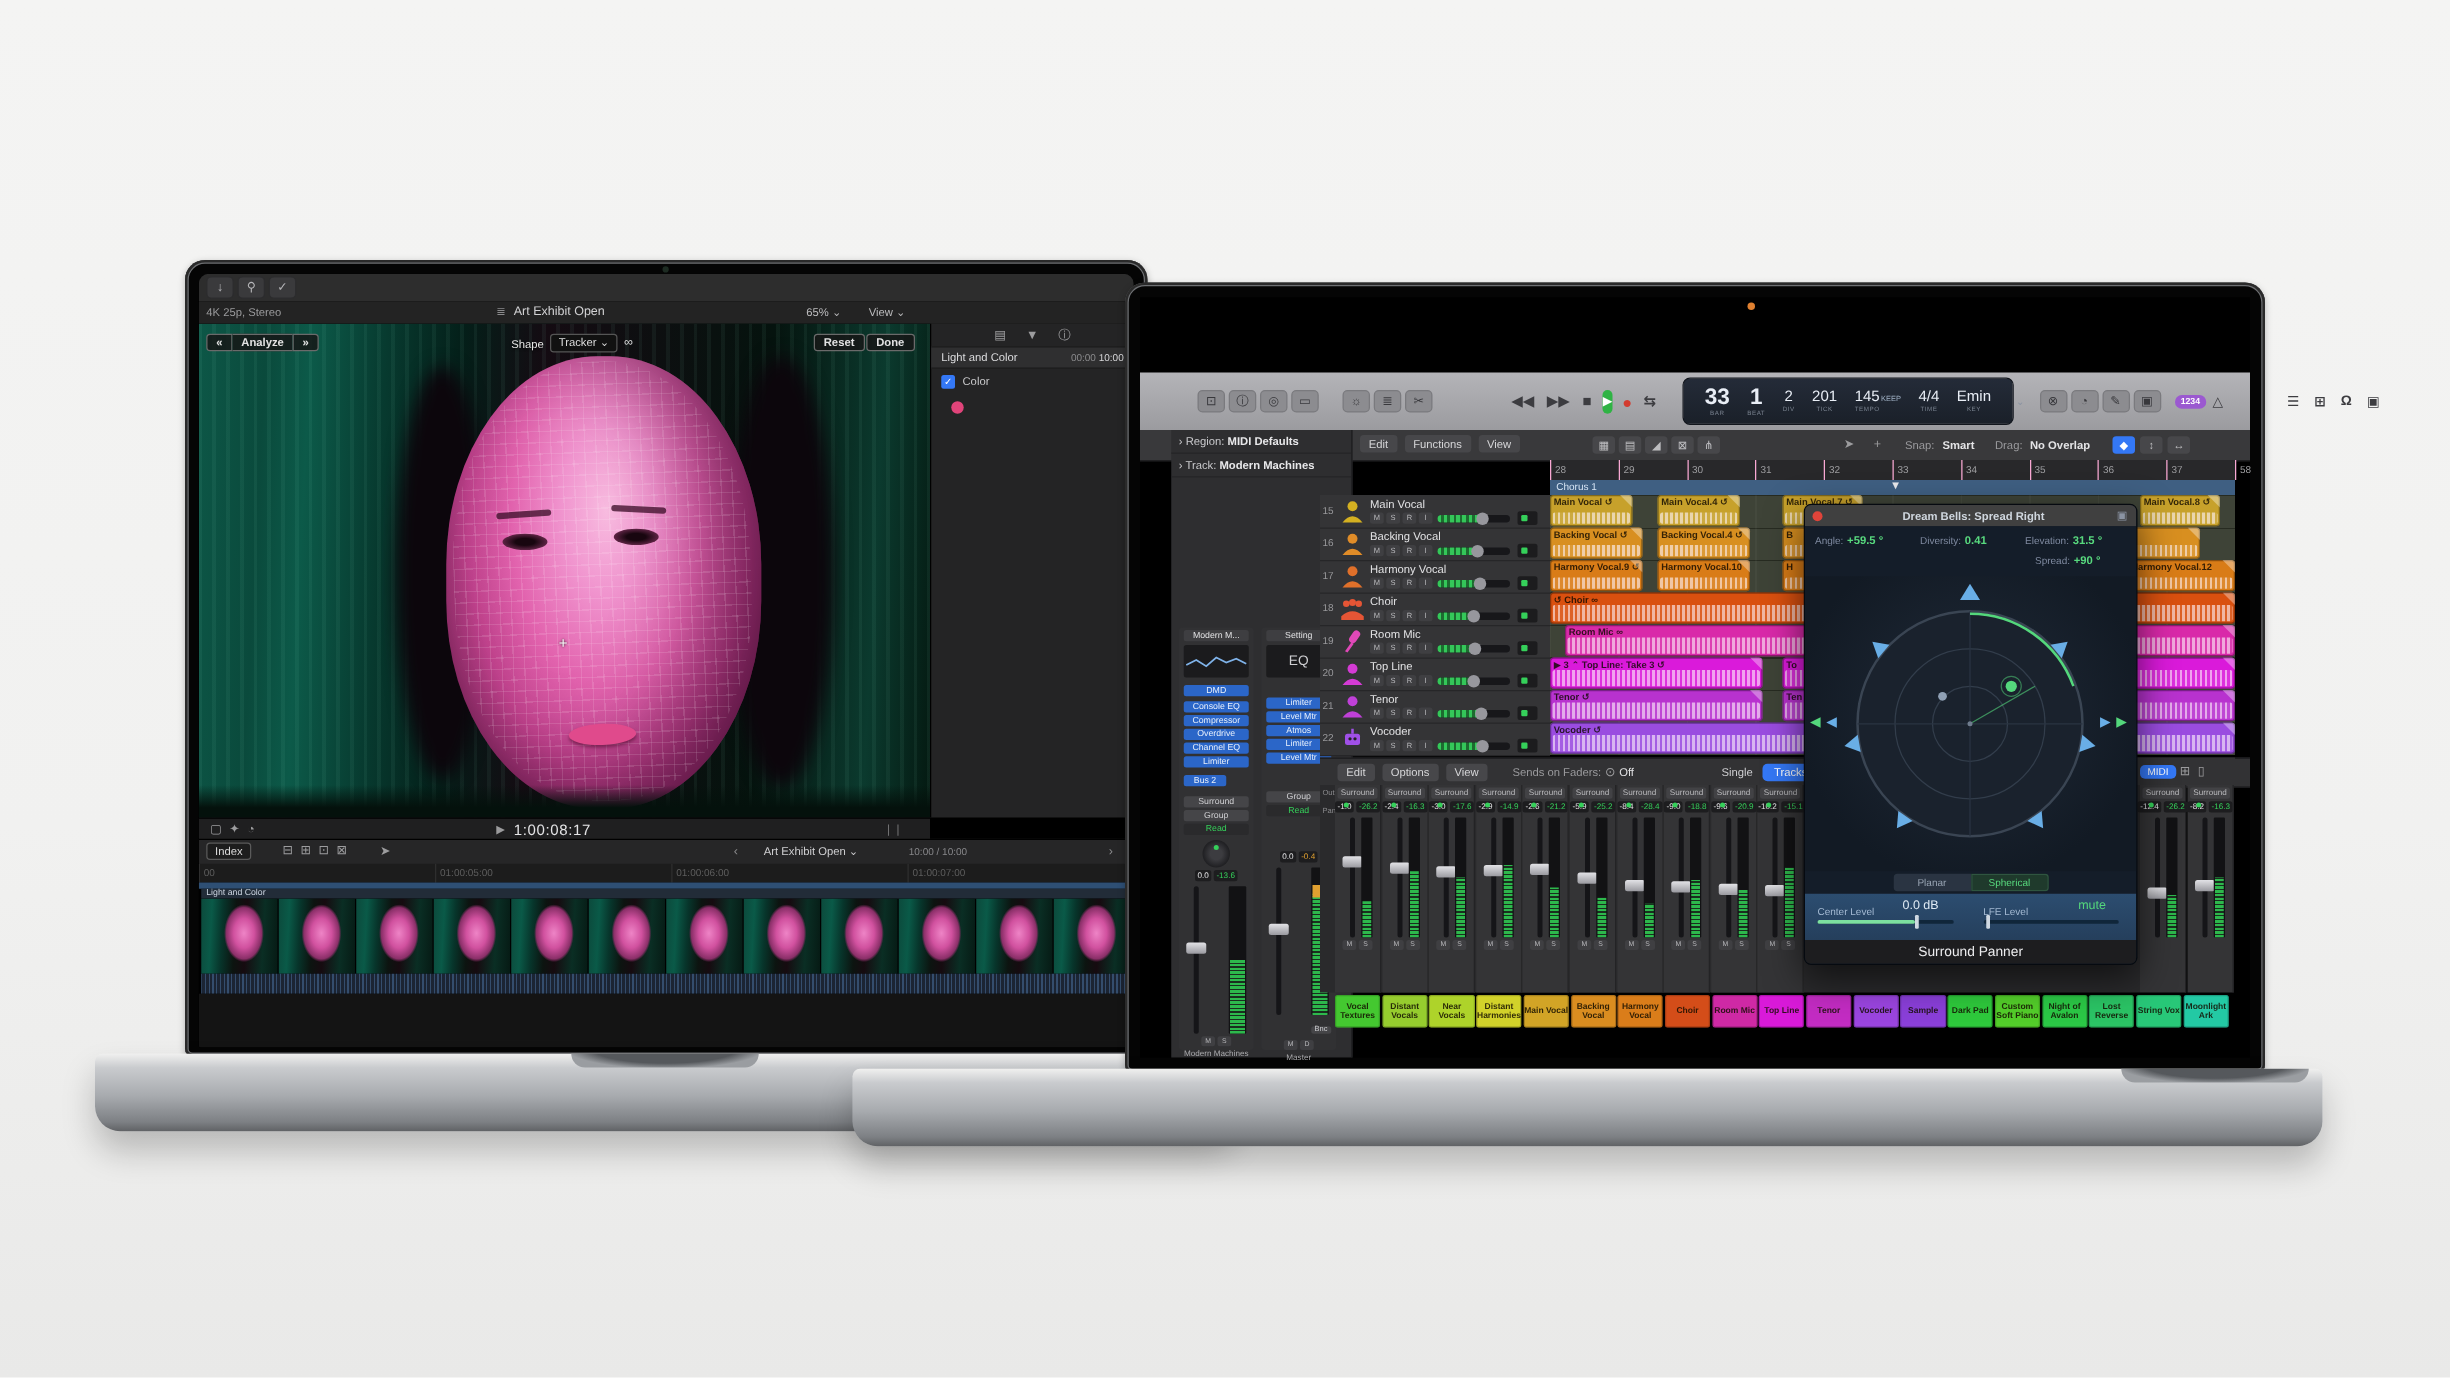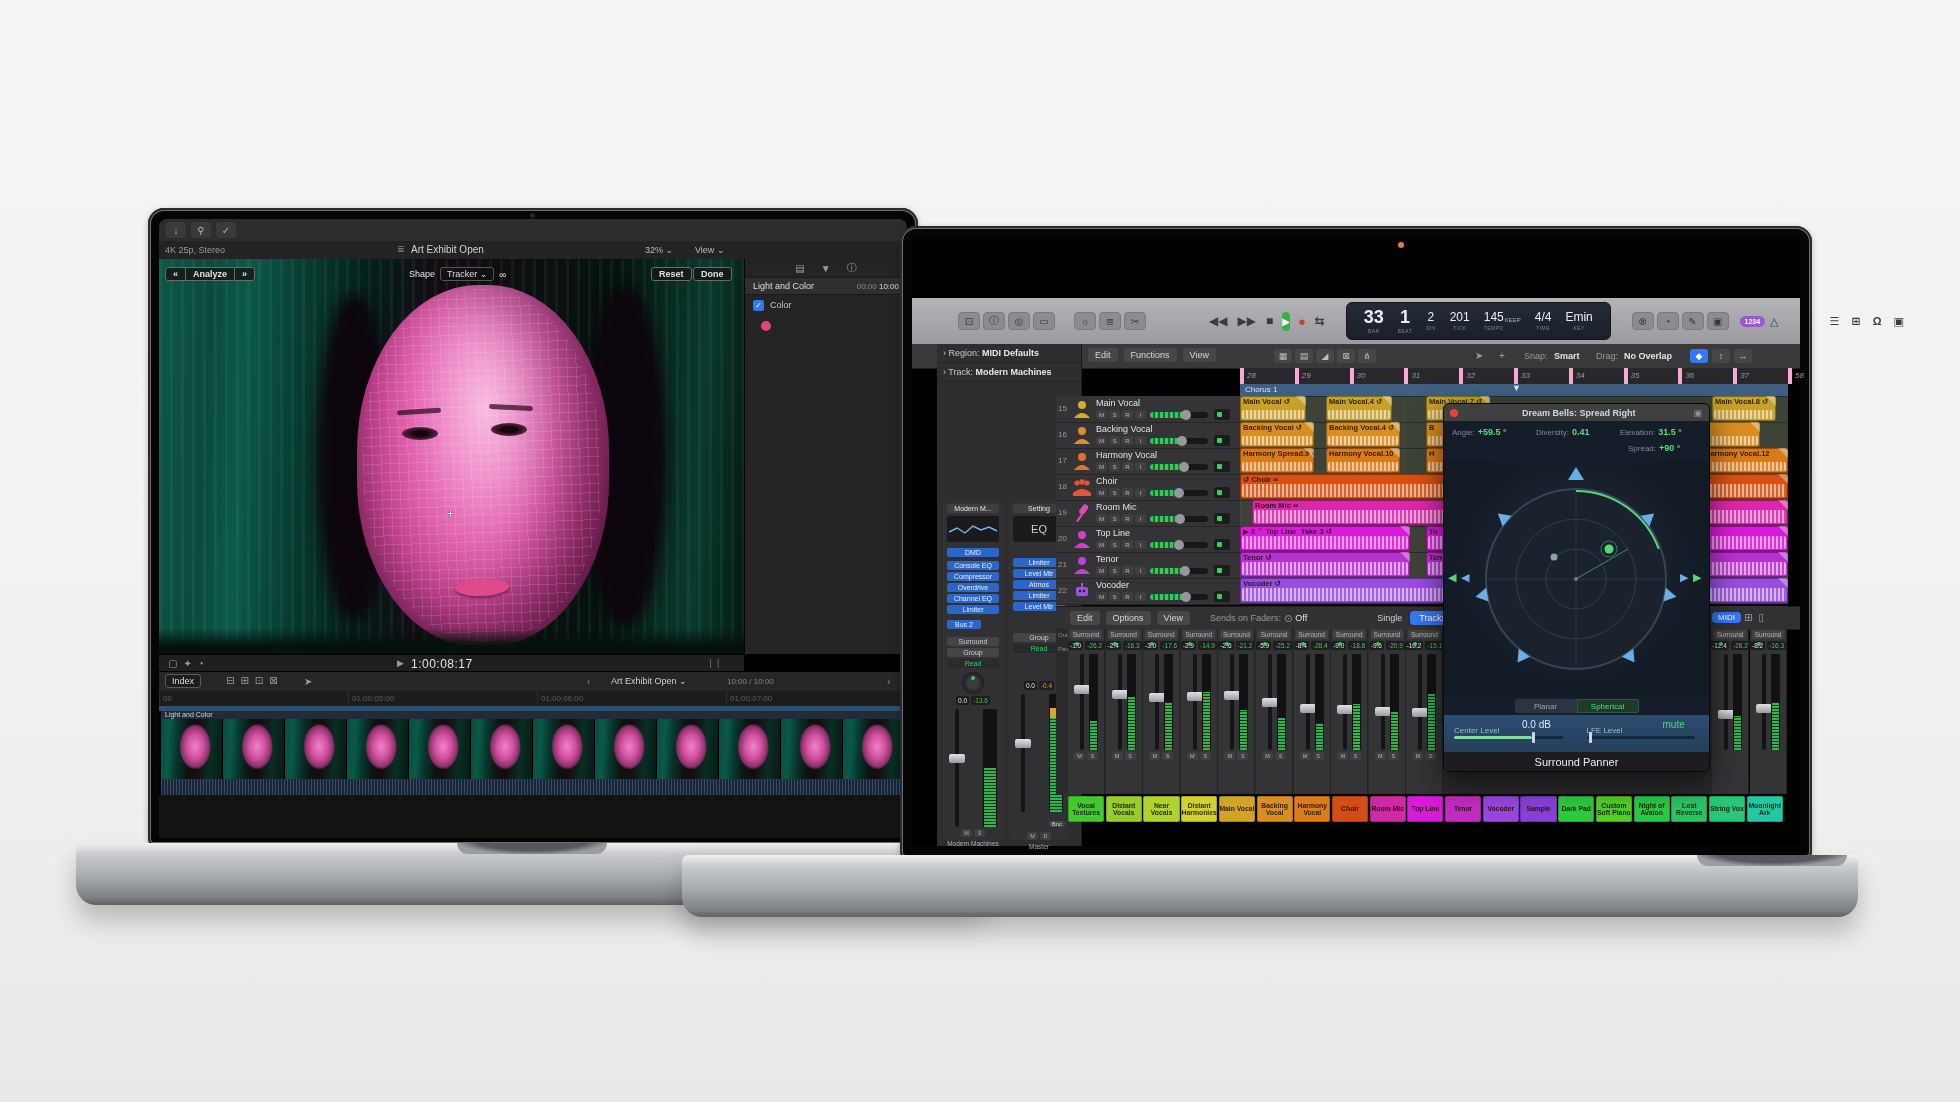--- a/index.html
+++ b/index.html
@@ -67,21 +67,21 @@
   .lf{display:flex;flex-direction:column;align-items:center;margin:0 7px;}
   .lf .v{color:#e9eef6;font-size:12px;line-height:13px;}
   .lf.big .v{font-size:18px;font-weight:bold;line-height:19px;}
   .lf .l{color:#79828f;font-size:5px;letter-spacing:.4px;margin-top:1px;}
   .badge1234{background:#9b59d0;color:#fff;font-size:7px;border-radius:8px;padding:2px 5px;font-weight:bold;}
   .lg-tb1{left:0;top:106px;right:0;height:24px;background:#39393b;border-bottom:1px solid #1f1f21;}
   .menu{color:#d6d6d8;font-size:9px;background:#47474a;border-radius:3px;padding:2px 7px;margin-right:6px;}
   .mico{width:18px;height:14px;border-radius:3px;background:#47474a;color:#bdbdc0;font-size:9px;display:flex;align-items:center;justify-content:center;margin-right:3px;}
   .mico.on{background:#3478f6;color:#fff;}
   .lg-ruler{left:328px;top:130px;width:548px;height:16px;background:#28282a;display:flex;color:#9d9da0;font-size:8px;border-bottom:1px solid #1b1b1d;}
-  .ltick{flex:0 0 54.8px;border-left:4px solid #f9a8d4;padding-left:3px;line-height:16px;box-sizing:border-box;font-style:italic;}
+  .ltick{flex:0 0 54.8px;border-left:1px solid #f9a8d4;padding-left:3px;line-height:16px;box-sizing:border-box;}
   .chorus{left:328px;top:146px;width:548px;height:12px;background:#3f5f82;color:#d6e4f4;font-size:8px;line-height:12px;padding-left:5px;box-sizing:border-box;}
   .lg-left{left:0;top:106px;width:144px;bottom:0;background:#2e2e30;border-right:1px solid #1c1c1e;margin-left:25px;}
   .rtrow{color:#c9c9cc;font-size:9px;padding:4px 6px;border-bottom:1px solid #242426;}
   .rtrow b{color:#e8e8ea;font-weight:bold;}
   .heads{left:144px;top:158px;width:184px;height:208px;background:#343436;border-right:1px solid #202022;}
   .trow{position:absolute;left:0;width:184px;height:26px;border-bottom:1px solid #262628;}
   .tnum{position:absolute;left:2px;top:8px;font-size:8px;color:#98989b;width:12px;}
   .ticon{position:absolute;left:16px;top:3px;width:20px;height:20px;}
   .tname{position:absolute;left:40px;top:2px;font-size:9px;color:#e2e2e4;white-space:nowrap;}
   .msri{position:absolute;left:40px;top:14px;display:flex;}
@@ -165,21 +165,21 @@
           <span class="tico" style="background:#3a3a3c;border-color:#2c2c2e;color:#b5b5b8;">↓</span>
           <span class="tico" style="background:#3a3a3c;border-color:#2c2c2e;color:#b5b5b8;">⚲</span>
           <span class="tico" style="background:#3a3a3c;border-color:#2c2c2e;color:#b5b5b8;">✓</span>
         </div>
       </div>
 
       <div class="abs fcp-info">
         <span class="abs" style="left:6px;top:4px;font-size:9px;color:#9a9a9c;">4K 25p, Stereo</span>
         <span class="abs" style="left:238px;top:3px;font-size:9px;color:#8a8a8c;">≣</span>
         <span class="abs" style="left:252px;top:3px;font-size:10px;color:#d2d2d4;">Art Exhibit Open</span>
-        <span class="abs" style="left:486px;top:4px;font-size:9px;color:#bcbcbe;"><span>32%</span> <span>⌄</span></span>
+        <span class="abs" style="left:486px;top:4px;font-size:9px;color:#bcbcbe;"><span>65%</span> <span>⌄</span></span>
         <span class="abs" style="left:536px;top:4px;font-size:9px;color:#bcbcbe;"><span>View</span> <span>⌄</span></span>
       </div>
 
       <div class="abs fcp-view">
         <div class="abs vbg"></div>
         <div class="abs streaks"></div>
         <div class="abs hairblob" style="left:158px;top:34px;width:74px;height:330px;"></div>
         <div class="abs hairblob" style="left:424px;top:26px;width:84px;height:344px;"></div>
         <div class="abs face"></div>
         <div class="abs mesh"></div>
@@ -737,21 +737,21 @@
             <span class="fold"></span>
           </div>
 
           <div class="region wband" style="left: 458px; top: 26px; width: 62px; background: rgb(216, 143, 32);">
             <span class="rl"><i style="font-style:normal;"></i> <span></span> <i style="font-style:normal;"></i></span>
             <span class="wv"></span>
             <span class="fold"></span>
           </div>
 
           <div class="region wband" style="left: 0px; top: 52px; width: 74px; background: rgb(217, 124, 23);">
-            <span class="rl"><i style="font-style:normal;"></i> <span>Harmony Spread.9</span> <i style="font-style:normal;">↺</i></span>
+            <span class="rl"><i style="font-style:normal;"></i> <span>Harmony Vocal.9</span> <i style="font-style:normal;">↺</i></span>
             <span class="wv"></span>
             <span class="fold"></span>
           </div>
 
           <div class="region wband" style="left: 86px; top: 52px; width: 74px; background: rgb(217, 124, 23);">
             <span class="rl"><i style="font-style:normal;"></i> <span>Harmony Vocal.10</span> <i style="font-style:normal;"></i></span>
             <span class="wv"></span>
             <span class="fold"></span>
           </div>
 

